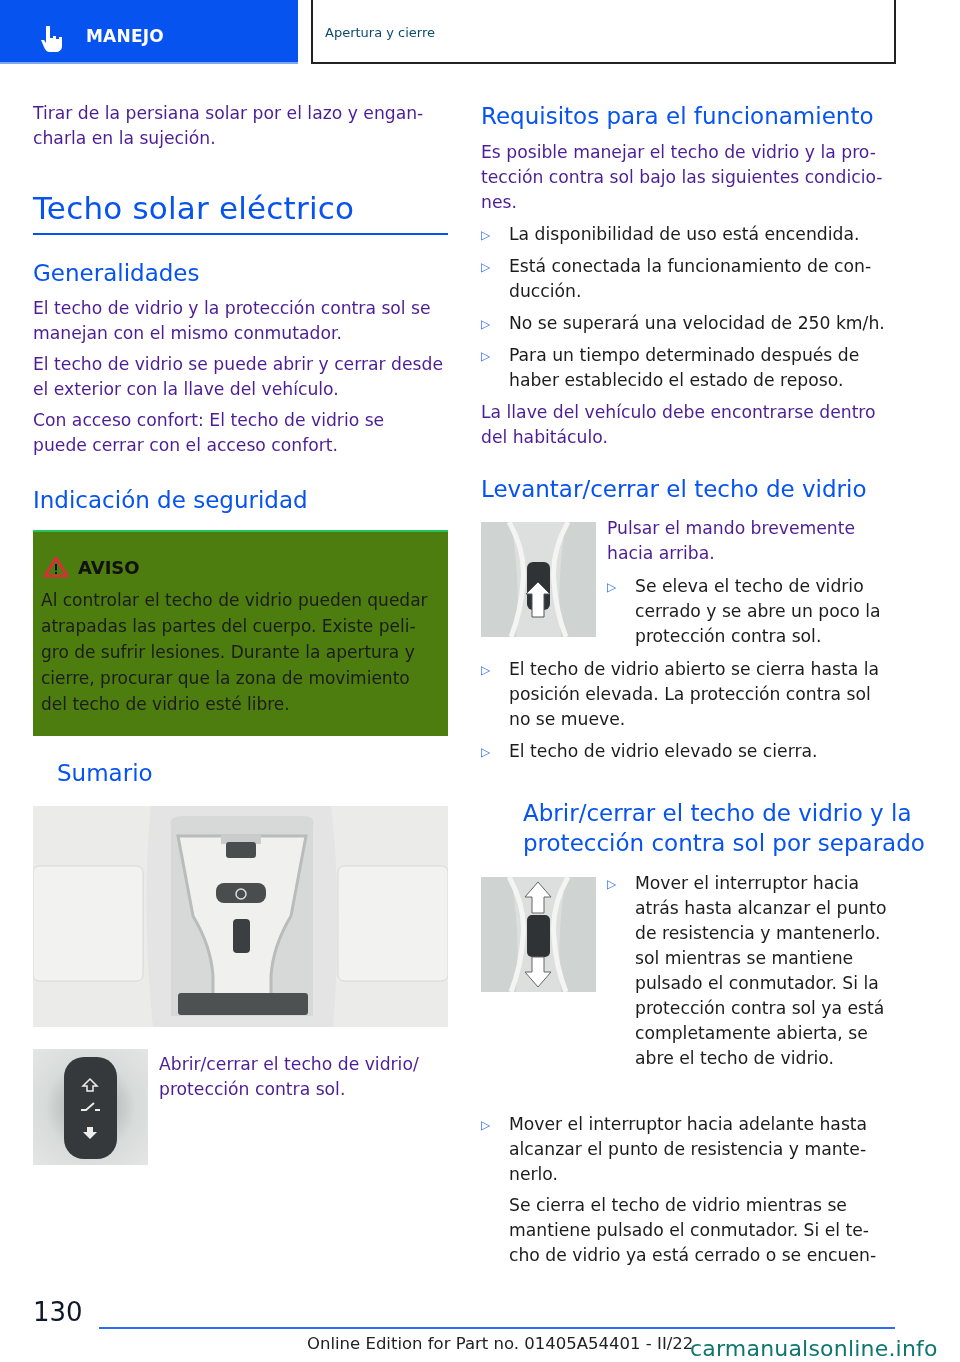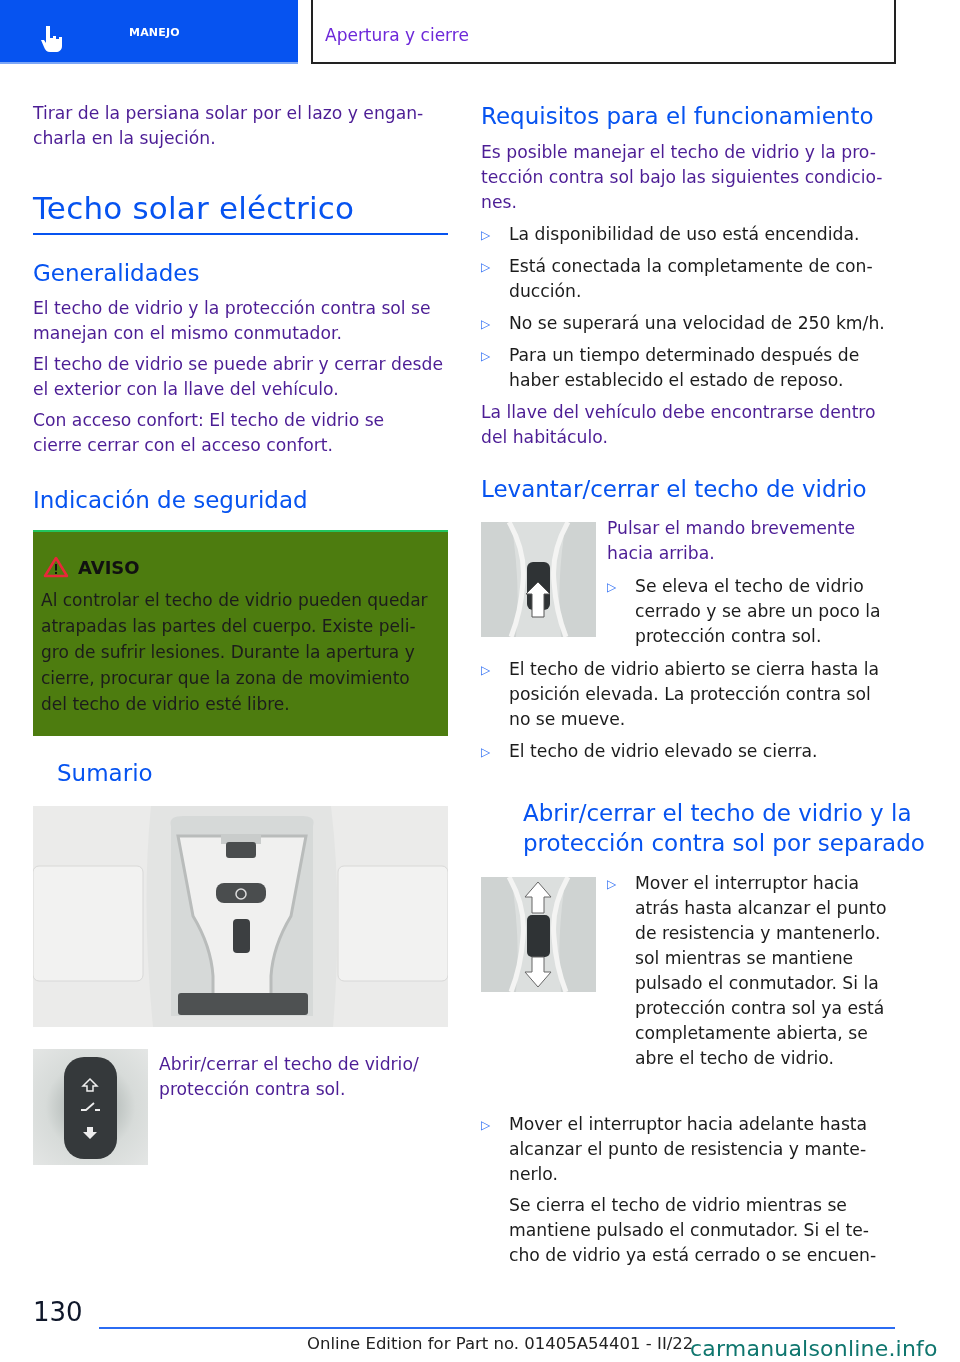--- a/index.html
+++ b/index.html
@@ -6,26 +6,26 @@
     html, body { width: 960px; height: 1362px; background: #ffffff; overflow: hidden; }
     body { position: relative; font-family: "DejaVu Sans", "Liberation Sans", sans-serif; color: #1a1a1a; }
 
     
     .hdr-tab {
       position: absolute; left: 0; top: 0; width: 298px; height: 64px;
       background: #0653f0; color: #fff; display: flex; align-items: center;
       border-bottom: 2px solid #7da7f7;
     }
     .hdr-tab .hand { position: absolute; left: 38px; top: 24px; width: 30px; height: 30px; }
-    .hdr-tab .tab-label { position: absolute; left: 86px; top: 26px; font-size: 11px; font-weight: bold; letter-spacing: 0.2px; margin-left: 43px; }
+    .hdr-tab .tab-label { position: absolute; left: 86px; top: 26px; font-size: 17px; font-weight: bold; letter-spacing: 0.2px; }
     .hdr-title {
       position: absolute; left: 311px; top: -2px; width: 585px; height: 66px;
       border: 2px solid #222; border-top: none; background: #fff;
     }
-    .hdr-title span { position: absolute; left: 12px; top: 27px; font-size: 17px; color: #6d28d9; }
+    .hdr-title span { position: absolute; left: 12px; top: 27px; font-size: 13px; color: #0c4a6e; }
 
     .p { position: absolute; font-size: 17.2px; line-height: 25px; color: #4c1d95; }
     .h1 { position: absolute; font-size: 31px; color: #0653f0; font-weight: normal; letter-spacing: 0.2px; }
     .h2 { position: absolute; font-size: 23px; color: #0653f0; font-weight: normal; line-height: 30px; }
     .rule { position: absolute; height: 2px; background: #0653f0; }
 
     .bullet { position: absolute; display: flex; font-size: 17.2px; line-height: 25px; color: #1c1c1c; }
     .bullet .tri { width: 28px; flex: none; color: #2b6cf3; font-size: 12px; line-height: 25px; padding-top: 1px; }
 
     
@@ -71,21 +71,21 @@
 <div class="h1" style="left:33px; top:190px;">Techo solar eléctrico</div>
 <div class="rule" style="left:33px; top:233px; width:415px;"></div>
 
 <div class="h2" style="left:33px; top:258px;">Generalidades</div>
 <div class="p" style="left:33px; top:296px; width:420px;">
   <div>El techo de vidrio y la protección contra sol se</div>
   <div>manejan con el mismo conmutador.</div>
   <div style="margin-top:6px">El techo de vidrio se puede abrir y cerrar desde</div>
   <div>el exterior con la llave del vehículo.</div>
   <div style="margin-top:6px">Con acceso confort: El techo de vidrio se</div>
-  <div>cierre cerrar con el acceso confort.</div>
+  <div>puede cerrar con el acceso confort.</div>
 </div>
 
 <div class="h2" style="left:33px; top:485px;">Indicación de seguridad</div>
 
 <div class="warn">
   <svg class="w-icon" viewBox="0 0 26 22">
     <path d="M13 2 L24 20 H2 Z" fill="none" stroke="#e8283a" stroke-width="2.5" stroke-linejoin="round"></path>
     <rect x="12" y="8" width="2" height="6.5" fill="#111"></rect>
     <rect x="12" y="16" width="2" height="2" fill="#111"></rect>
   </svg>
@@ -140,21 +140,21 @@
 
 <div class="bullet" style="left:481px; top:222px;">
   <span class="tri">▷</span>
   <div>
       <div>La disponibilidad de uso está encendida.</div>
     </div>
 </div>
 <div class="bullet" style="left:481px; top:254px;">
   <span class="tri">▷</span>
   <div>
-      <div>Está conectada la completamente de con-</div>
+      <div>Está conectada la funcionamiento de con-</div>
       <div>ducción.</div>
     </div>
 </div>
 <div class="bullet" style="left:481px; top:311px;">
   <span class="tri">▷</span>
   <div>
       <div>No se superará una velocidad de 250 km/h.</div>
     </div>
 </div>
 <div class="bullet" style="left:481px; top:343px;">

